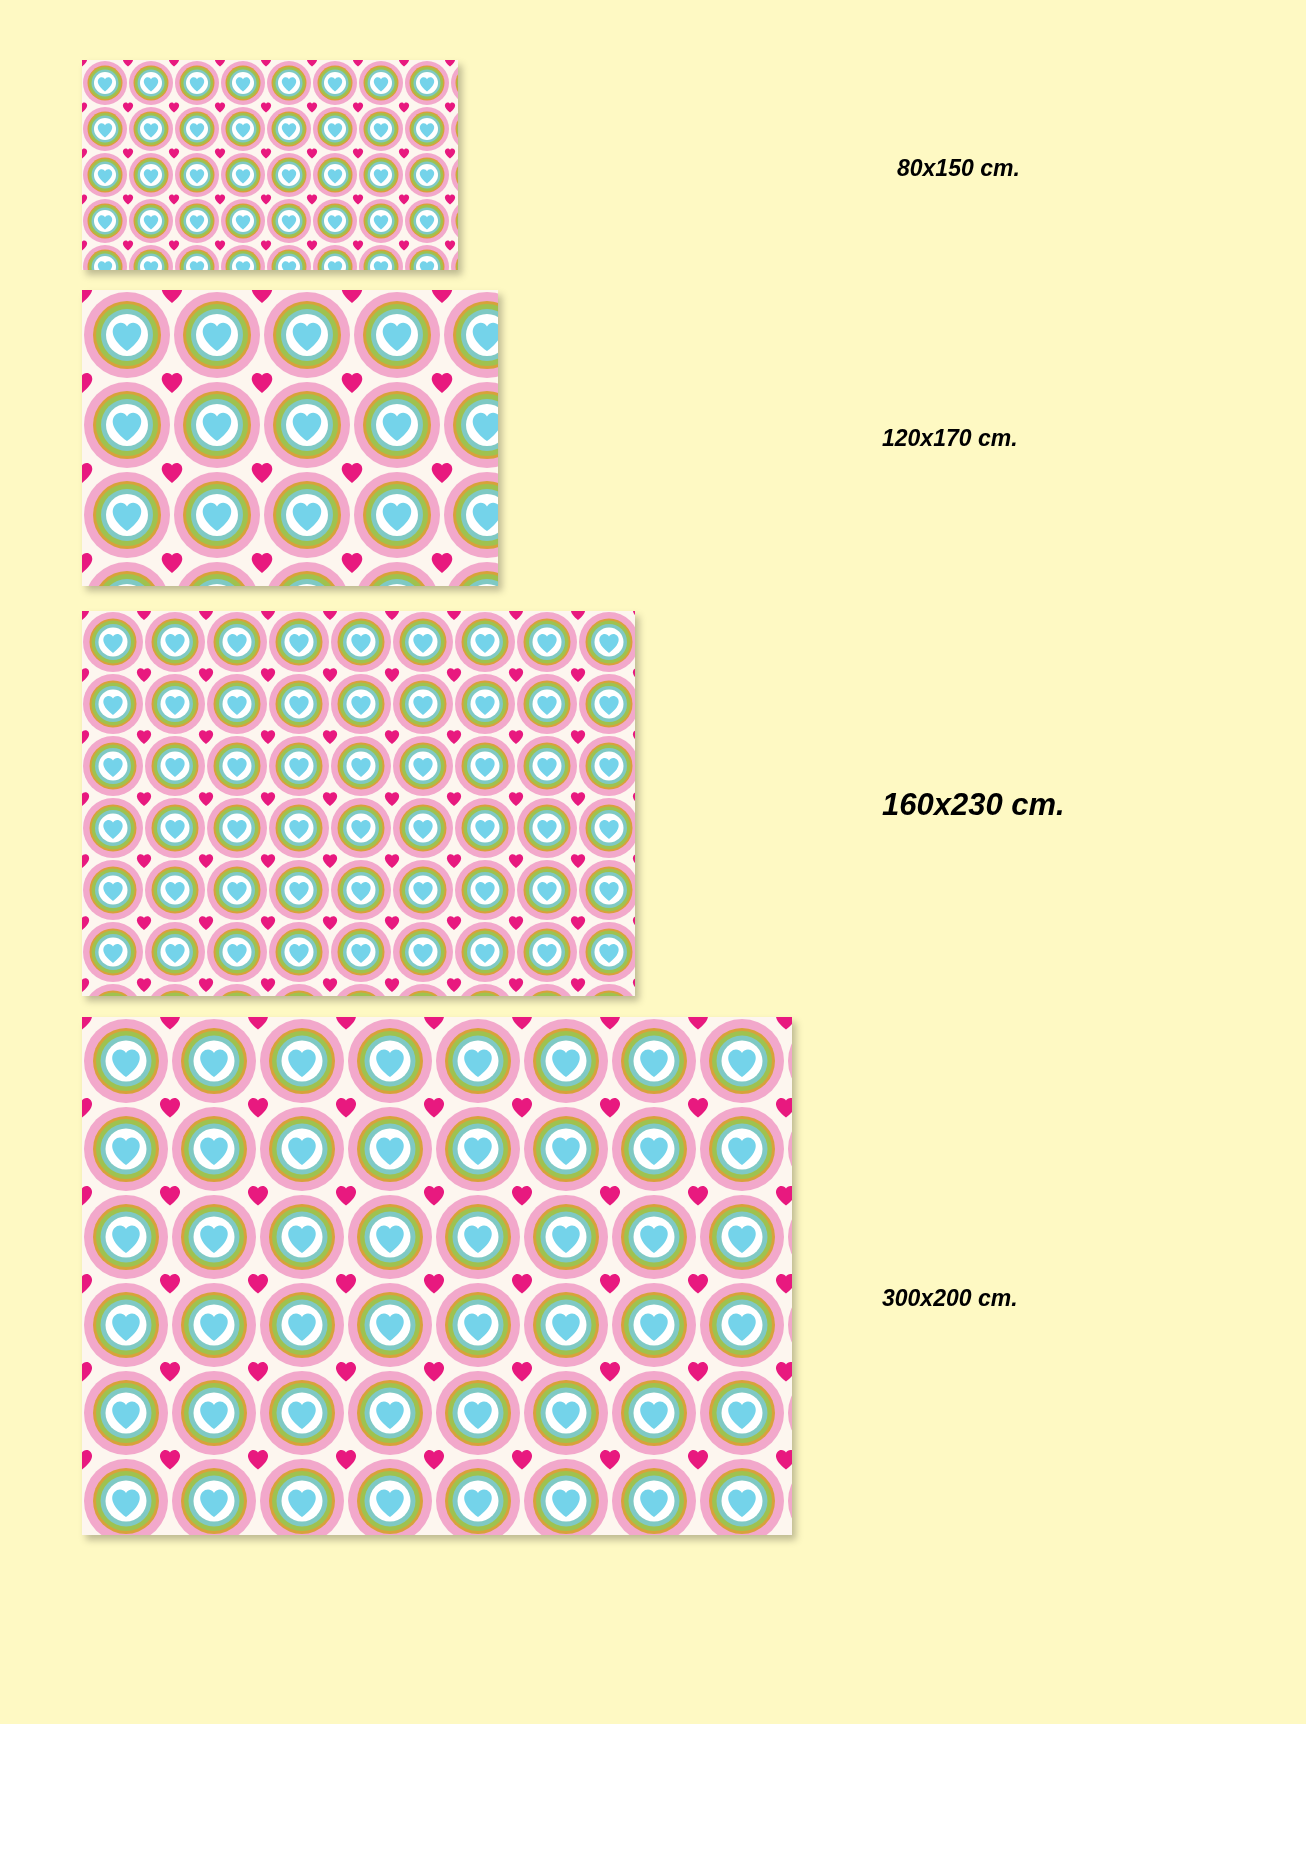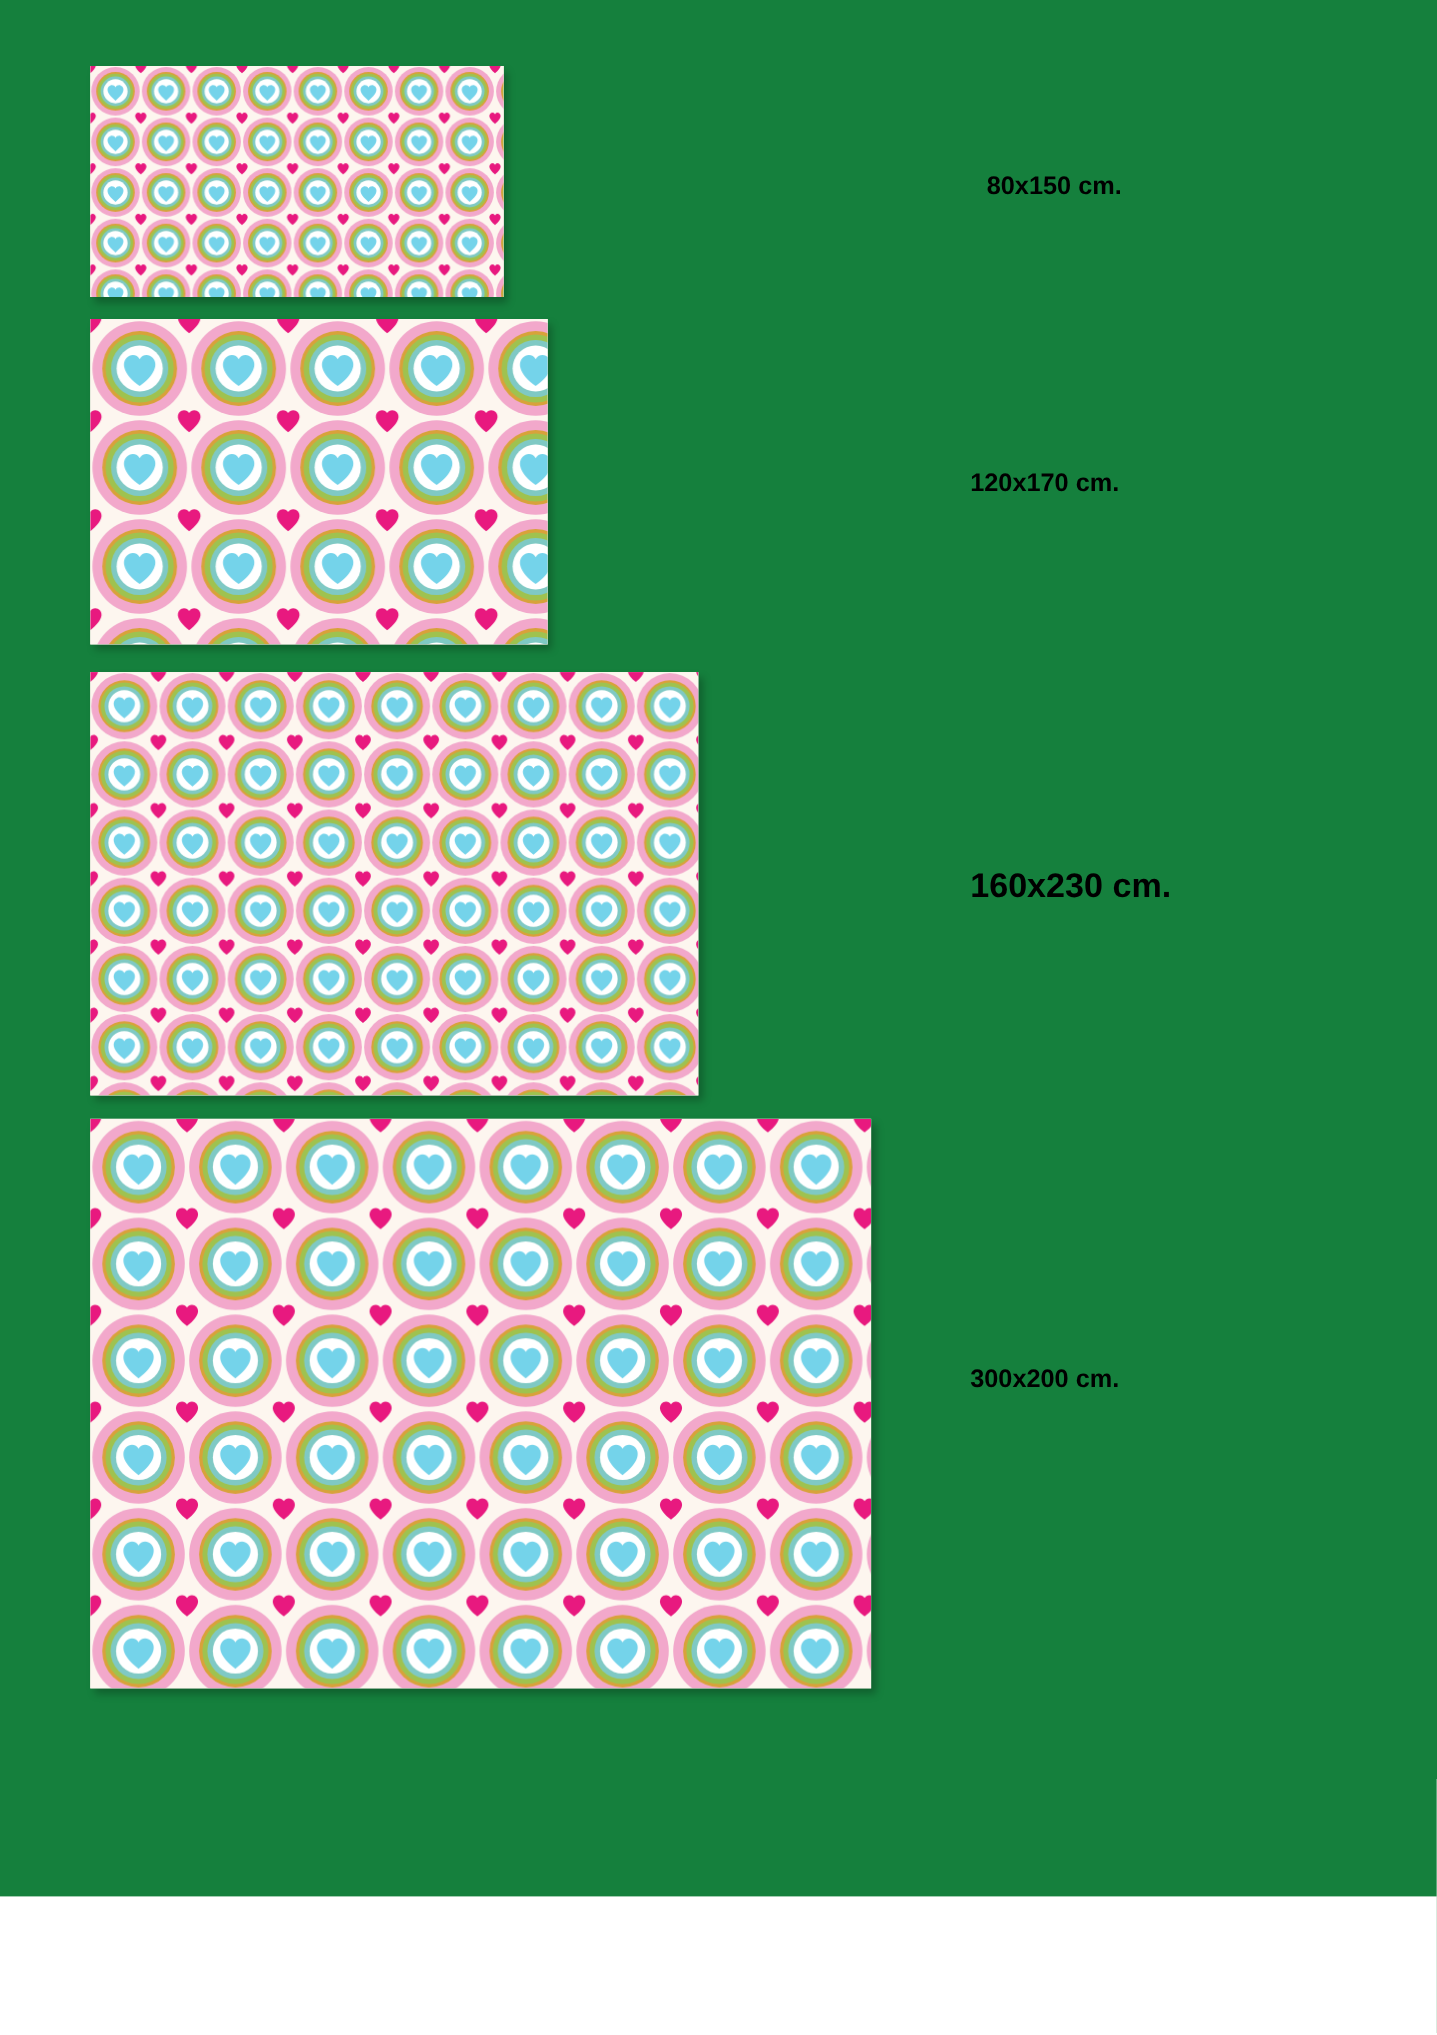--- a/index.html
+++ b/index.html
@@ -11,21 +11,22 @@
     width: 1306px;
     height: 1850px;
     font-family: "Liberation Sans", sans-serif;
     position: relative;
     overflow: hidden;
   }
   #sheet {
     position: relative;
     width: 1306px;
     height: 1724px;
-    background: #15803d;
+    background: #fef9c3;
+    font-style: italic;
   }
   .rug {
     position: absolute;
     box-shadow: 4px 5px 7px rgba(0,0,0,0.25);
     overflow: hidden;
     background: #fdf6ef;
   }
   .rug .pattern {
     position: absolute;
     left: 0;
@@ -45,21 +46,21 @@
   #rug-1 { left: 82px;  top: 60px;   width: 376px; height: 210px; }
   #lbl-1 { left: 897px; top: 155px;  font-size: 23px; }
 
   #rug-2 { left: 82px;  top: 290px;  width: 416px; height: 296px; }
   #lbl-2 { left: 882px; top: 425px;  font-size: 23px; }
 
   #rug-3 { left: 82px;  top: 611px;  width: 553px; height: 385px; }
   #lbl-3 { left: 882px; top: 787px;  font-size: 31px; }
 
   #rug-4 { left: 82px;  top: 1017px; width: 710px; height: 518px; }
-  #lbl-4 { left: 882px; top: 1240px; font-size: 23px; }
+  #lbl-4 { left: 882px; top: 1285px; font-size: 23px; }
 </style>
 </head>
 <body>
 
 <div id="sheet">
 
   <div class="rug" id="rug-1">
     <svg class="pattern" viewBox="0 0 376 210" preserveAspectRatio="none">
       <defs>
         <pattern id="pat1" width="46" height="46" patternUnits="userSpaceOnUse">

